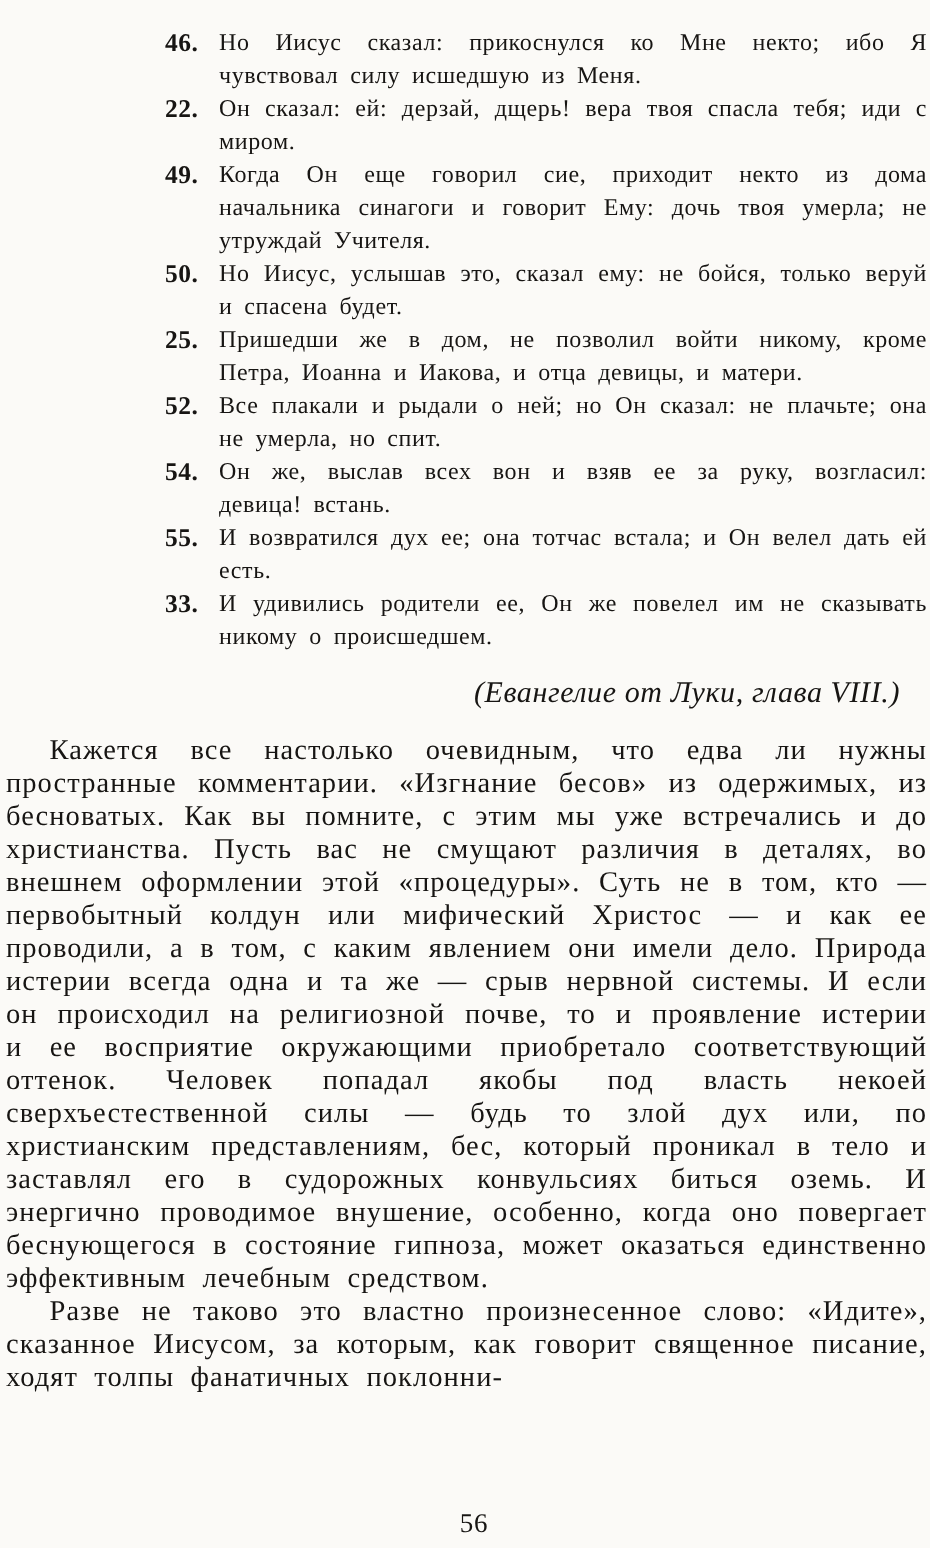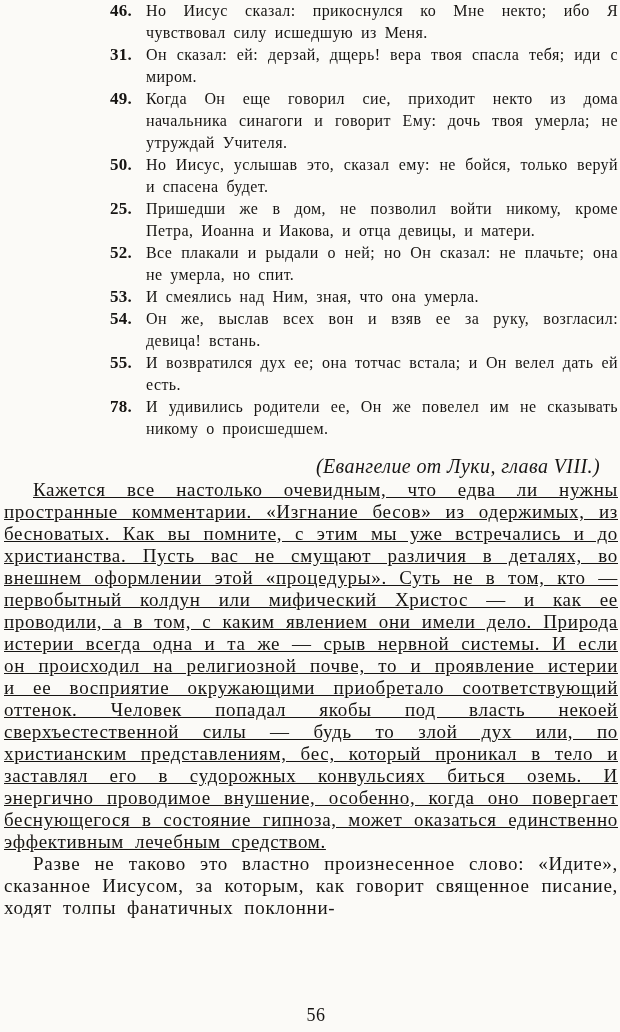--- a/index.html
+++ b/index.html
@@ -12,21 +12,21 @@
     width: 620px;
     height: 1032px;
     overflow: hidden;
     background: #fbfaf7;
     color: #171513;
     font-family: "Liberation Serif", "DejaVu Serif", serif;
     box-sizing: border-box;
   }
   
   .verses {
-    margin: 0 2px 0 110px;
+    margin: 18px 2px 0 110px;
   }
   .verse {
     display: flex;
     align-items: flex-start;
   }
   .vnum {
     flex: 0 0 36px;
     font-weight: bold;
     font-size: 17px;
     line-height: 22px;
@@ -57,22 +57,21 @@
   .para {
     margin: 0 2px 0 4px;
     text-align: justify;
     text-indent: 29px;
     font-size: 19px;
     line-height: 22px;
     letter-spacing: 0.7px;
     word-spacing: 5.5px;
   }
   .para.first {
-    margin-top: 1px;
-    text-decoration: underline;
+    margin-top: 16px;
   }
 
   
   .pagenum {
     position: absolute;
     left: 12px;
     right: 0;
     bottom: 6px;
     text-align: center;
     font-size: 18px;
@@ -83,53 +82,49 @@
 <body>
 
 <div class="page">
 
   <section class="verses">
     <div class="verse">
       <span class="vnum">46.</span>
       <span class="vtext">Но Иисус сказал: прикоснулся ко Мне некто; ибо Я чувствовал силу исшедшую из Меня.</span>
     </div>
     <div class="verse">
-      <span class="vnum">31.</span>
+      <span class="vnum">22.</span>
       <span class="vtext">Он сказал: ей: дерзай, дщерь! вера твоя спасла тебя; иди с миром.</span>
     </div>
     <div class="verse">
       <span class="vnum">49.</span>
       <span class="vtext">Когда Он еще говорил сие, приходит некто из дома начальника синагоги и говорит Ему: дочь твоя умерла; не утруждай Учителя.</span>
     </div>
     <div class="verse">
       <span class="vnum">50.</span>
       <span class="vtext">Но Иисус, услышав это, сказал ему: не бойся, только веруй и спасена будет.</span>
     </div>
     <div class="verse">
       <span class="vnum">25.</span>
       <span class="vtext">Пришедши же в дом, не позволил войти никому, кроме Петра, Иоанна и Иакова, и отца девицы, и матери.</span>
     </div>
     <div class="verse">
       <span class="vnum">52.</span>
       <span class="vtext">Все плакали и рыдали о ней; но Он сказал: не плачьте; она не умерла, но спит.</span>
     </div>
     <div class="verse">
-      <span class="vnum">53.</span>
-      <span class="vtext">И смеялись над Ним, зная, что она умерла.</span>
-    </div>
-    <div class="verse">
       <span class="vnum">54.</span>
       <span class="vtext">Он же, выслав всех вон и взяв ее за руку, возгласил: девица! встань.</span>
     </div>
     <div class="verse">
       <span class="vnum">55.</span>
       <span class="vtext">И возвратился дух ее; она тотчас встала; и Он велел дать ей есть.</span>
     </div>
     <div class="verse">
-      <span class="vnum">78.</span>
+      <span class="vnum">33.</span>
       <span class="vtext">И удивились родители ее, Он же повелел им не сказывать никому о происшедшем.</span>
     </div>
   </section>
 
   <div class="citation">(Евангелие от Луки, глава VIII.)</div>
 
   <p class="para first">Кажется все настолько очевидным, что едва ли нужны пространные комментарии. «Изгнание бесов» из одержимых, из бесноватых. Как вы помните, с этим мы уже встречались и до христианства. Пусть вас не смущают различия в деталях, во внешнем оформлении этой «процедуры». Суть не в том, кто — первобытный колдун или мифический Христос — и как ее проводили, а в том, с каким явлением они имели дело. Природа истерии всегда одна и та же — срыв нервной системы. И если он происходил на религиозной почве, то и проявление истерии и ее восприятие окружающими приобретало соответствующий оттенок. Человек попадал якобы под власть некоей сверхъестественной силы — будь то злой дух или, по христианским представлениям, бес, который проникал в тело и заставлял его в судорожных конвульсиях биться оземь. И энергично проводимое внушение, особенно, когда оно повергает беснующегося в состояние гипноза, может оказаться единственно эффективным лечебным средством.</p>
   <p class="para">Разве не таково это властно произнесенное слово: «Идите», сказанное Иисусом, за которым, как говорит священное писание, ходят толпы фанатичных поклонни-</p>
 
   <div class="pagenum">56</div>

